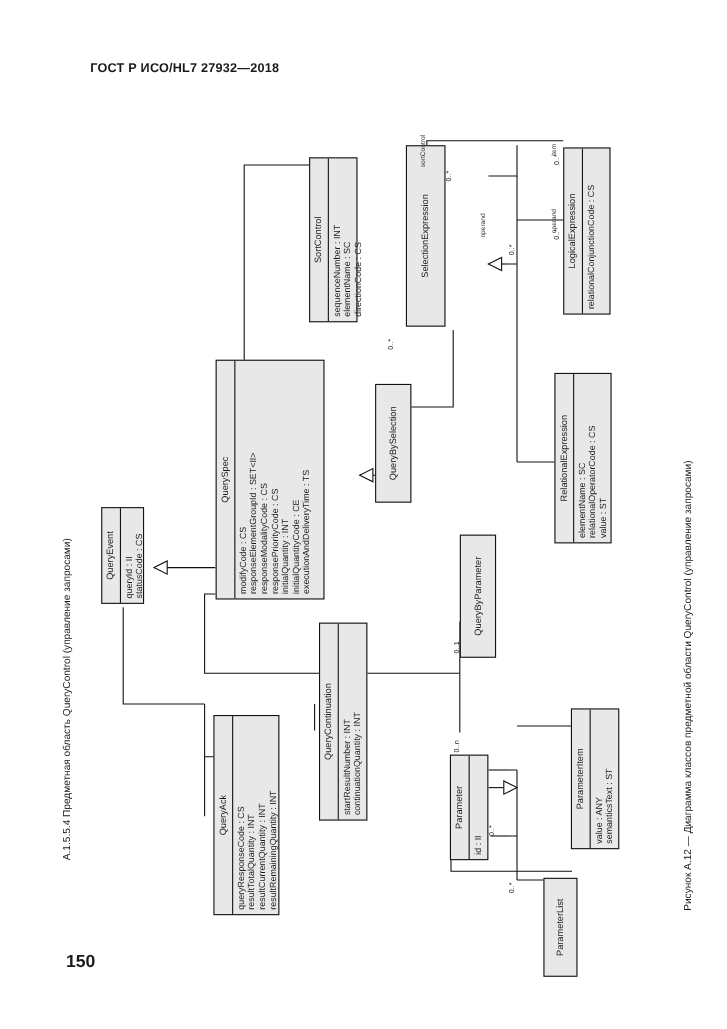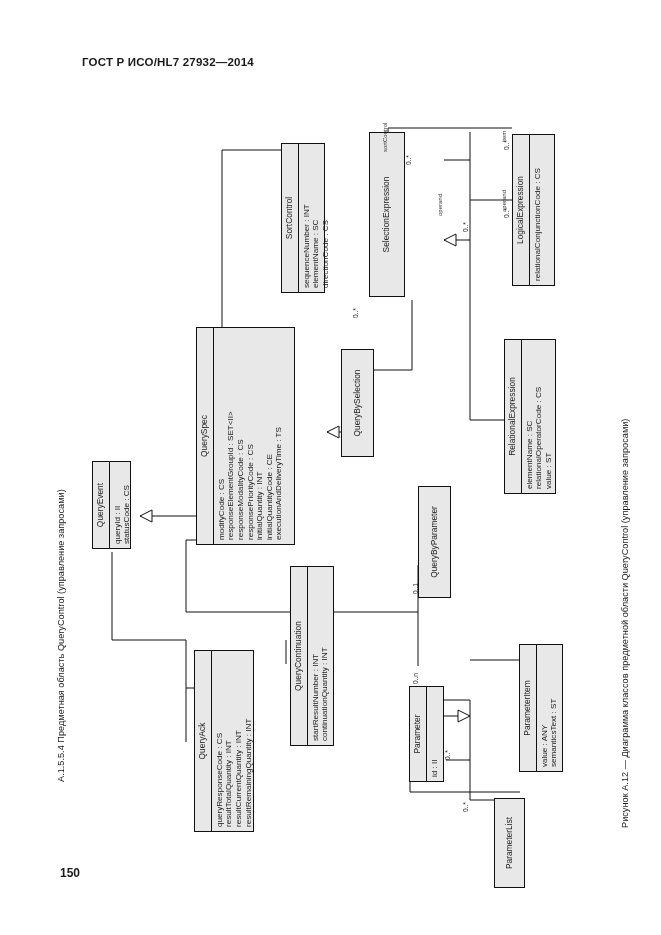--- a/index.html
+++ b/index.html
@@ -11,21 +11,21 @@
   .page{position:absolute;inset:0;}
 
   
   .hdr{
     position:absolute;left:82px;top:56px;
     font-size:11.5px;font-weight:bold;letter-spacing:.2px;
     white-space:nowrap;
   }
   .pageno{
     position:absolute;left:60px;top:866px;
-    font-size:12px;font-weight:bold;
+    font-size:16px;font-weight:bold;
   }
 
   
   .rot{
     position:absolute;
     transform-origin:0 0;
     transform:rotate(-90deg);
     white-space:nowrap;
     font-size:9px;
   }
@@ -78,21 +78,21 @@
     font-size:6px;
     white-space:nowrap;
     color:#333;
   }
 </style>
 </head>
 <body>
 
 <div class="page">
 
-  <div class="hdr">ГОСТ Р ИСО/HL7 27932—2014</div>
+  <div class="hdr">ГОСТ Р ИСО/HL7 27932—2018</div>
   <div class="pageno">150</div>
 
   <div class="rot sect-caption">А.1.5.5.4 Предметная область QueryControl (управление запросами)</div>
   <div class="rot fig-caption">Рисунок А.12 — Диаграмма классов предметной области QueryControl (управление запросами)</div>
 
   <div class="canvas">
     <svg width="661" height="935">
       <g stroke="#111" stroke-width="1" fill="none">
 
         <path d="M196 516 L140 516"></path>

